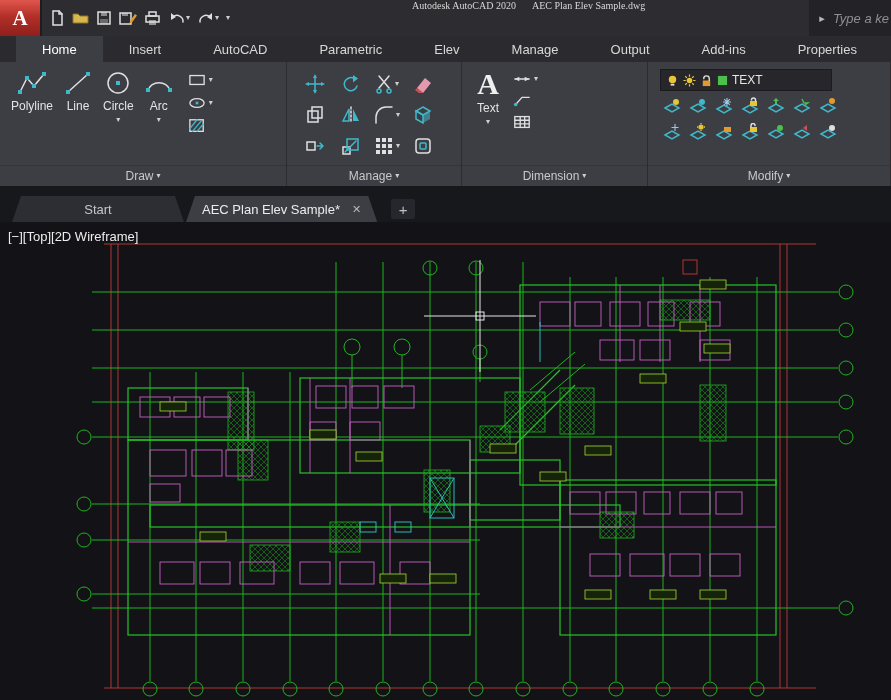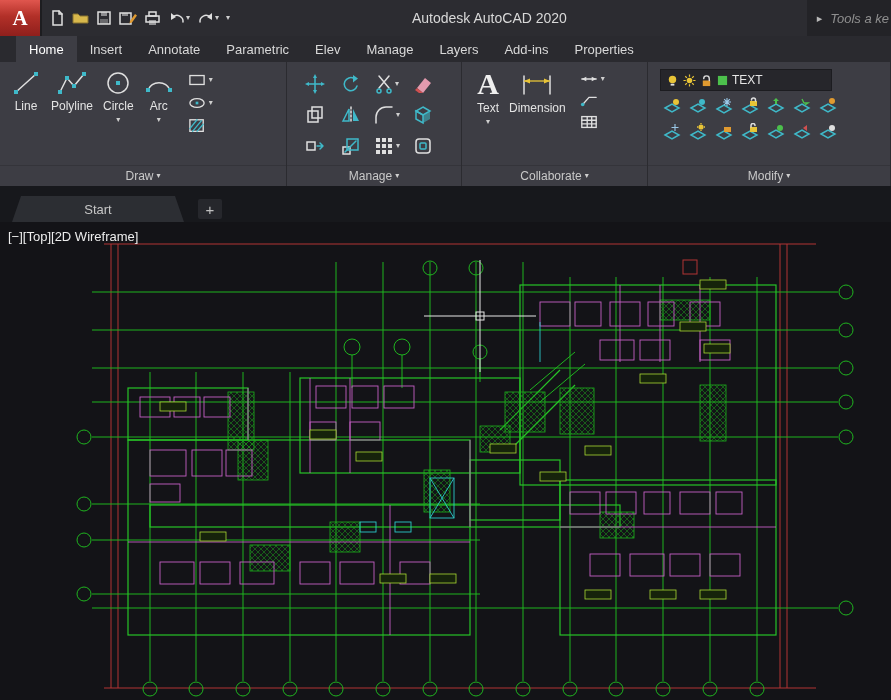--- a/index.html
+++ b/index.html
@@ -6,28 +6,28 @@
   body{width:891px;height:700px;overflow:hidden;background:#121216;font-family:"Liberation Sans",sans-serif;}
   .app{position:relative;width:891px;height:700px;}
 
   
   .titlebar{position:absolute;left:0;top:0;width:891px;height:36px;background:#2c2c31;display:flex;align-items:center;}
   .logo{width:42px;height:36px;background:linear-gradient(180deg,#e0564e 0%,#b23028 45%,#8f1f1c 100%);display:flex;align-items:center;justify-content:center;border-right:2px solid #1d1d20;box-sizing:border-box;}
   .logo span{color:#fff;font-weight:bold;font-size:21px;font-family:"Liberation Serif",serif;}
   .qat{display:flex;align-items:center;gap:1px;padding:0 4px;}
   .qbtn{height:26px;display:flex;align-items:center;justify-content:center;padding:0 3px;border-radius:2px;}
   .chev-sm{font-size:8px;color:#cfcfcf;line-height:8px;}
-  .titles{position:absolute;left:412px;top:0;height:36px;display:flex;align-items:center;gap:16px;color:#d8d8d8;font-size:14px;white-space:nowrap;}
+  .titles{position:absolute;left:412px;top:0;height:36px;display:flex;gap:16px;color:#d8d8d8;font-size:10px;white-space:nowrap;font-family:Liberation Serif, serif;}
   .search{position:absolute;right:0;top:0;height:36px;display:flex;align-items:center;gap:8px;padding-left:10px;background:#232327;}
   .search .arr{color:#b8b8b8;font-size:11px;}
   .search .txt{font-style:italic;font-size:13px;color:#8f8f8f;padding-right:2px;}
 
   
   .ribbon-tabs{position:absolute;top:36px;left:0;width:891px;height:26px;background:#2a2a2f;display:flex;align-items:stretch;padding-left:16px;box-sizing:border-box;}
-  .rtab{display:flex;align-items:center;padding:0 13px;color:#d8d8d8;font-size:13px;}
+  .rtab{display:flex;align-items:center;padding:0 26px;color:#d8d8d8;font-size:13px;}
   .rtab.active{background:#3d3d44;color:#ffffff;}
 
   
   .ribbon{position:absolute;top:62px;left:0;width:891px;height:124px;background:#3d3d44;display:flex;box-sizing:border-box;}
   .panel{display:flex;flex-direction:column;border-right:1px solid #2b2b30;box-sizing:border-box;}
   .panel-content{flex:1;display:flex;padding:3px 2px 0 6px;}
   .panel-label{height:20px;display:flex;align-items:center;justify-content:center;gap:3px;color:#c9c9c9;font-size:12px;border-top:1px solid #34343a;}
   .chev{font-size:8px;color:#cfcfcf;line-height:8px;}
   .bigbtn{display:flex;flex-direction:column;align-items:center;padding:4px 5px 0;gap:3px;color:#e3e3e3;font-size:12px;white-space:nowrap;}
   .bigbtn .lab{line-height:13px;}
@@ -134,60 +134,61 @@
             <polygon class="wf" points="15,2 15,9 10,6"></polygon>
           </svg>
         <span class="chev-sm">▾</span>
       </div>
       <div class="qbtn">
         <span class="chev-sm">▾</span>
       </div>
     </div>
     <div class="titles">
       <span>Autodesk AutoCAD 2020</span>
+      <span>AEC Plan Elev Sample.dwg</span>
     </div>
     <div class="search">
       <span class="arr">▸</span>
-      <span class="txt">Tools a ke</span>
+      <span class="txt">Type a ke</span>
     </div>
   </header>
 
   <nav class="ribbon-tabs">
     <div class="rtab active">Home</div>
     <div class="rtab">Insert</div>
-    <div class="rtab">Annotate</div>
+    <div class="rtab">AutoCAD</div>
     <div class="rtab">Parametric</div>
     <div class="rtab">Elev</div>
     <div class="rtab">Manage</div>
-    <div class="rtab">Layers</div>
+    <div class="rtab">Output</div>
     <div class="rtab">Add-ins</div>
     <div class="rtab">Properties</div>
   </nav>
 
   <section class="ribbon">
 
     <div class="panel" style="width:287px;">
       <div class="panel-content">
-        <div class="bigbtn">
-          <svg class="icon" width="30" height="28" viewBox="0 0 30 26">
-              <line class="w" x1="5" y1="22" x2="25" y2="4"></line>
-              <rect class="tf" x="3" y="20" width="4" height="4"></rect>
-              <rect class="tf" x="23" y="2" width="4" height="4"></rect>
-            </svg>
-          <span class="lab">Line</span>
-        </div>
         <div class="bigbtn">
           <svg class="icon" width="30" height="28" viewBox="0 0 30 26">
               <path class="w" d="M3,22 L10,8 L17,16 L27,4"></path>
               <rect class="tf" x="1" y="20" width="4" height="4"></rect>
               <rect class="tf" x="8" y="6" width="4" height="4"></rect>
               <rect class="tf" x="15" y="14" width="4" height="4"></rect>
               <rect class="tf" x="25" y="2" width="4" height="4"></rect>
             </svg>
           <span class="lab">Polyline</span>
+        </div>
+        <div class="bigbtn">
+          <svg class="icon" width="30" height="28" viewBox="0 0 30 26">
+              <line class="w" x1="5" y1="22" x2="25" y2="4"></line>
+              <rect class="tf" x="3" y="20" width="4" height="4"></rect>
+              <rect class="tf" x="23" y="2" width="4" height="4"></rect>
+            </svg>
+          <span class="lab">Line</span>
         </div>
         <div class="bigbtn">
           <svg class="icon" width="30" height="28" viewBox="0 0 30 26">
               <circle class="w" cx="15" cy="13" r="10"></circle>
               <rect class="tf" x="13" y="11" width="4" height="4"></rect>
             </svg>
           <span class="lab">Circle</span>
           <span class="chev">▾</span>
         </div>
         <div class="bigbtn">
@@ -327,30 +328,20 @@
       </div>
     </div>
 
     <div class="panel" style="width:186px;">
       <div class="panel-content" style="padding-left:10px;">
         <div class="bigbtn">
           <span class="big-a">A</span>
           <span class="lab">Text</span>
           <span class="chev">▾</span>
         </div>
-        <div class="bigbtn">
-          <svg class="icon" width="36" height="30" viewBox="0 0 36 28">
-              <line class="w" x1="5" y1="24" x2="5" y2="6"></line>
-              <line class="w" x1="31" y1="24" x2="31" y2="6"></line>
-              <line class="ys" x1="5" y1="11" x2="31" y2="11"></line>
-              <polygon class="yf" points="5,11 11,8.5 11,13.5"></polygon>
-              <polygon class="yf" points="31,11 25,8.5 25,13.5"></polygon>
-            </svg>
-          <span class="lab">Dimension</span>
-        </div>
         <div class="minicol">
           <div class="minirow">
             <svg class="icon" width="18" height="14" viewBox="0 0 20 14">
                 <line class="w" x1="2" y1="7" x2="18" y2="7"></line>
                 <polygon class="wf" points="2,7 7,4.5 7,9.5"></polygon>
                 <polygon class="wf" points="18,7 13,4.5 13,9.5"></polygon>
               </svg>
             <span class="chev">▾</span>
           </div>
           <div class="minirow">
@@ -361,21 +352,21 @@
           </div>
           <div class="minirow">
             <svg class="icon" width="18" height="16" viewBox="0 0 20 16">
                 <rect class="w" x="2" y="2" width="16" height="12"></rect>
                 <path class="w" d="M2,6 H18 M2,10 H18 M8,2 V14 M13,2 V14" stroke-width="1"></path>
               </svg>
           </div>
         </div>
       </div>
       <div class="panel-label">
-        <span>Collaborate</span>
+        <span>Dimension</span>
         <span class="chev">▾</span>
       </div>
     </div>
 
     <div class="panel" style="flex:1;">
       <div class="panel-content" style="padding-left:8px;">
         <div class="layers-right">
           <div class="layer-combo">
             <svg class="icon" width="13" height="13" viewBox="0 0 14 14">
                 <circle class="yf" cx="7" cy="6" r="4"></circle>
@@ -490,20 +481,24 @@
       <div class="panel-label">
         <span>Modify</span>
         <span class="chev">▾</span>
       </div>
     </div>
   </section>
 
   <div class="filetab-bar">
     <div class="ftab start">
       <span>Start</span>
+    </div>
+    <div class="ftab active">
+      <span>AEC Plan Elev Sample*</span>
+      <span class="close">✕</span>
     </div>
     <div class="ftab-plus">
       <span>+</span>
     </div>
   </div>
 
   <div class="canvas">
     <div class="vp-controls">
       <span>[−]</span>
       <span>[Top]</span>

